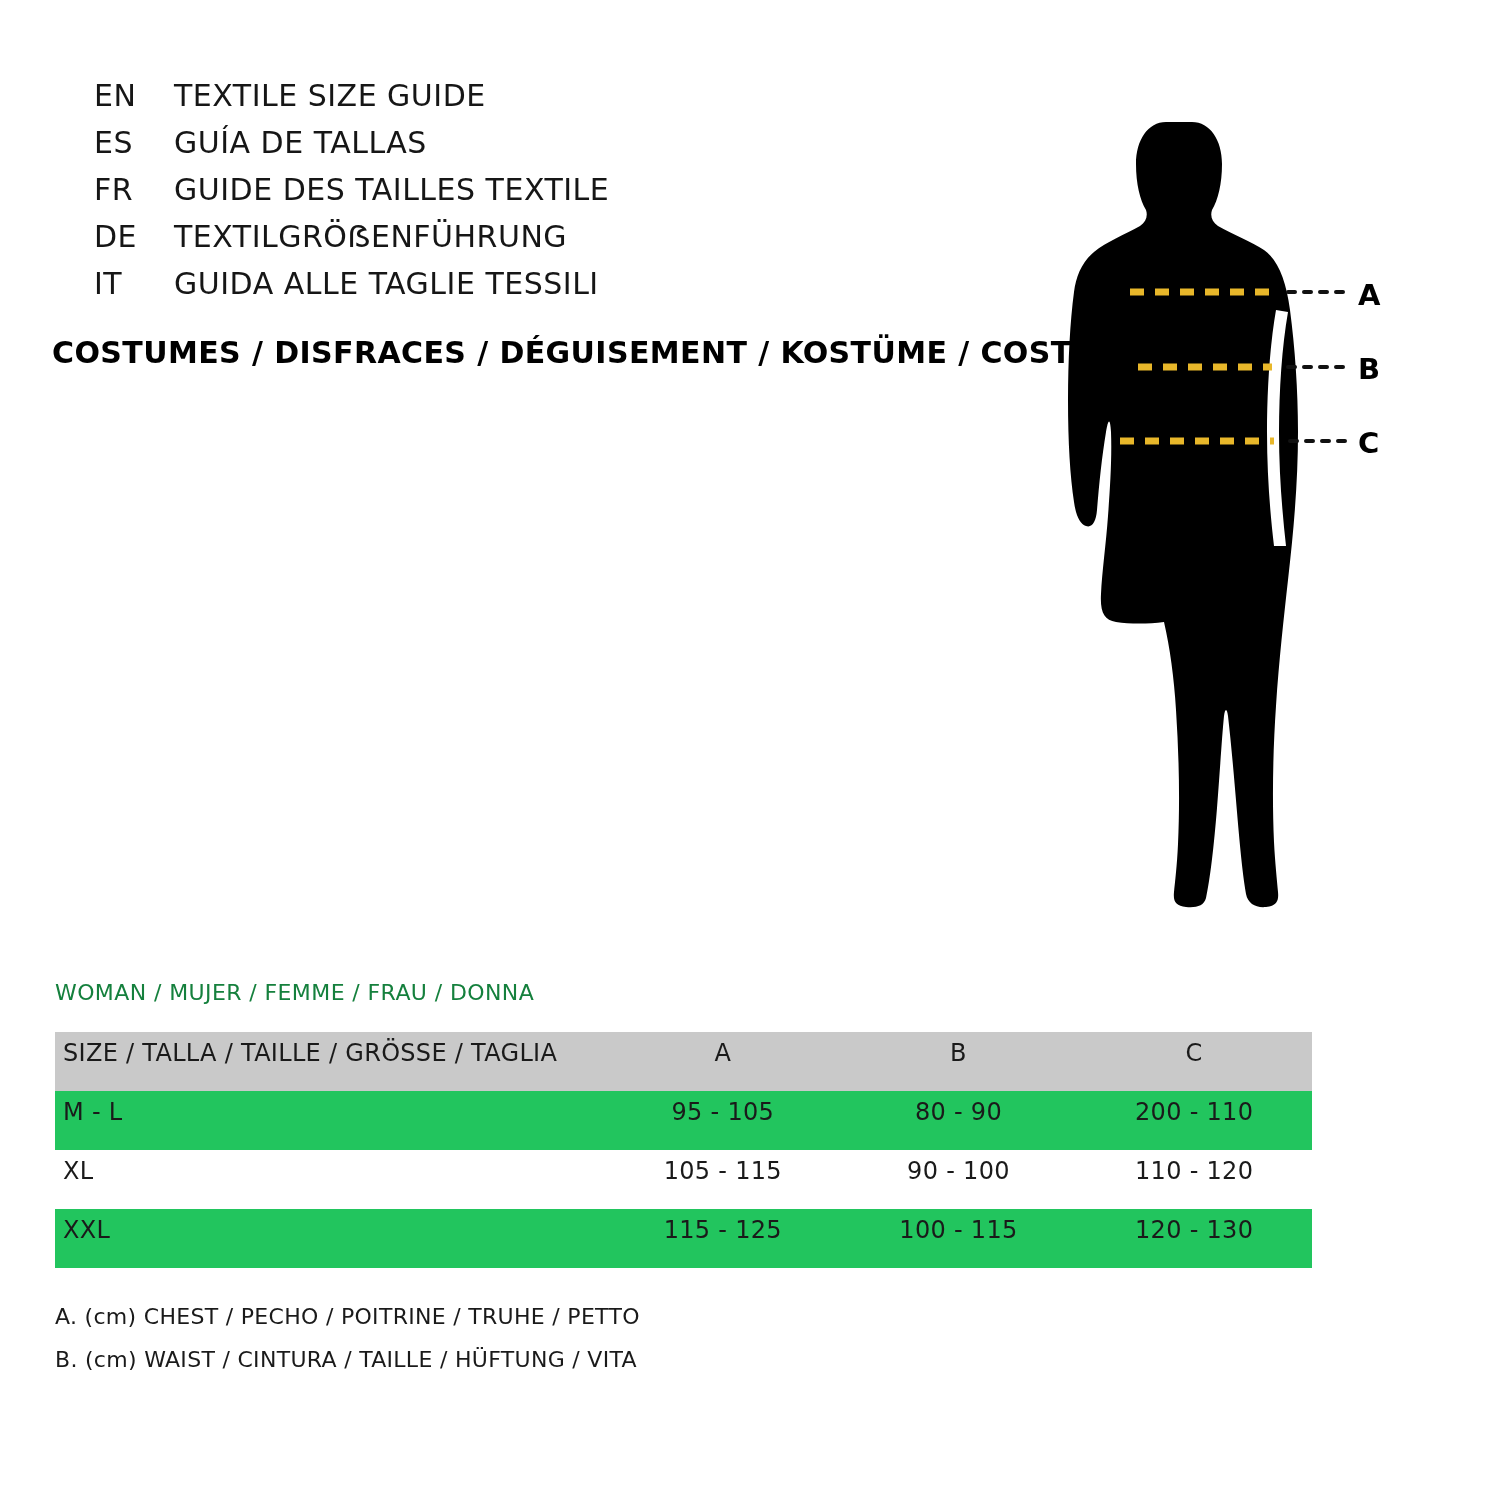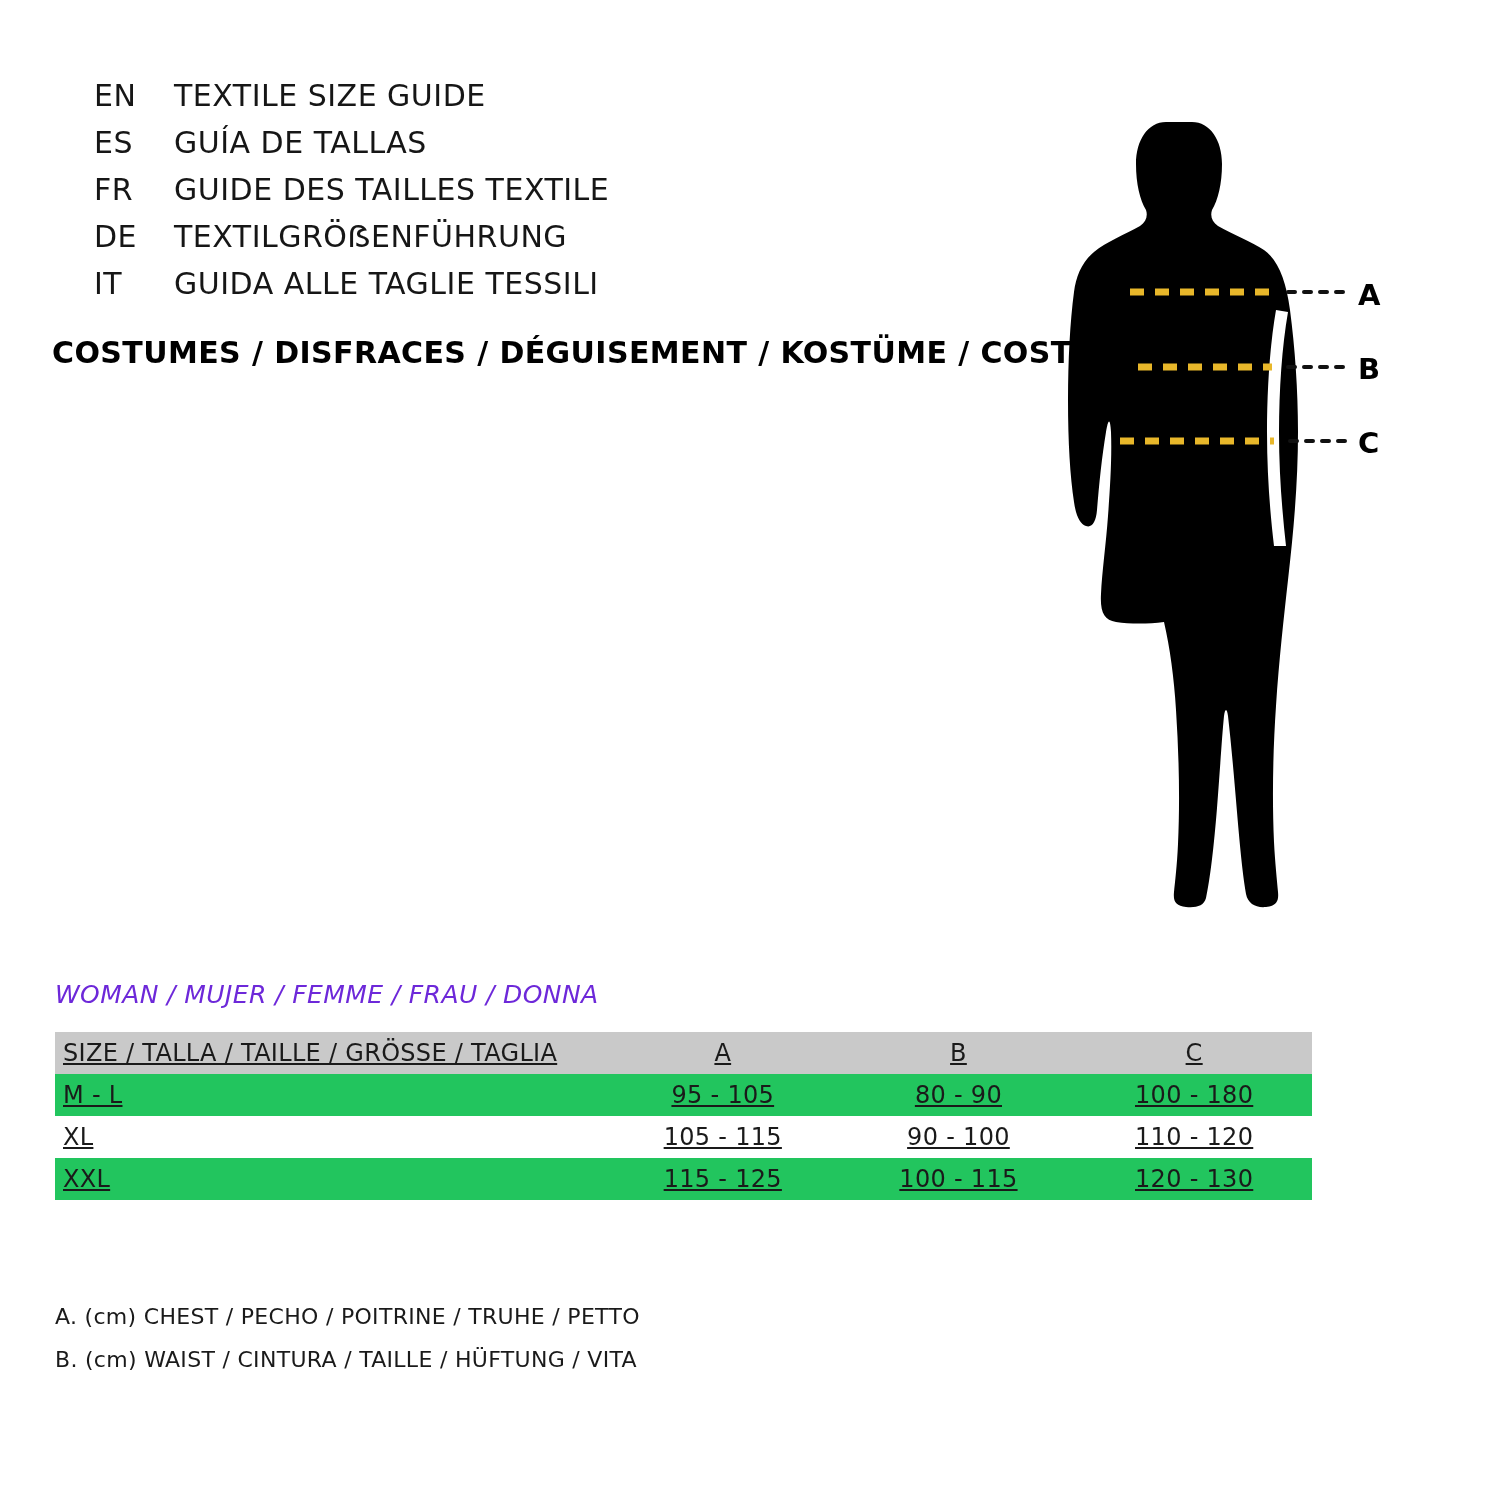--- a/index.html
+++ b/index.html
@@ -71,41 +71,39 @@
   }
   .lbl-a { left: 338px; top: 218px; }
   .lbl-b { left: 338px; top: 292px; }
   .lbl-c { left: 338px; top: 366px; }
 
   
   .table-title {
     position: absolute;
     left: 55px;
     top: 980px;
-    font-size: 25px;
+    font-size: 22px;
     letter-spacing: 0.4px;
-    color: #6d28d9;
-    font-style: italic;
+    color: #15803d;
   }
   table.size-table {
     position: absolute;
     left: 55px;
     top: 1032px;
     width: 1257px;
     border-collapse: collapse;
     font-size: 24px;
     color: #1a1a1a;
   }
   table.size-table th,
   table.size-table td {
-    padding: 7px 0 7px 0;
+    padding: 7px 0 24px 0;
     font-weight: normal;
     text-align: center;
     letter-spacing: 0.3px;
-    text-decoration: underline;
   }
   table.size-table th.size-col,
   table.size-table td.size-col {
     text-align: left;
     padding-left: 8px;
     width: 545px;
   }
   table.size-table th.m-col,
   table.size-table td.m-col {
     width: 237px;
@@ -251,21 +249,21 @@
       <th class="m-col">A</th>
       <th class="m-col">B</th>
       <th class="m-col">C</th>
     </tr>
   </thead>
   <tbody>
     <tr class="even">
       <td class="size-col">M - L</td>
       <td class="m-col">95 - 105</td>
       <td class="m-col">80 - 90</td>
-      <td class="m-col">100 - 180</td>
+      <td class="m-col">200 - 110</td>
     </tr>
     <tr class="odd">
       <td class="size-col">XL</td>
       <td class="m-col">105 - 115</td>
       <td class="m-col">90 - 100</td>
       <td class="m-col">110 - 120</td>
     </tr>
     <tr class="even">
       <td class="size-col">XXL</td>
       <td class="m-col">115 - 125</td>

